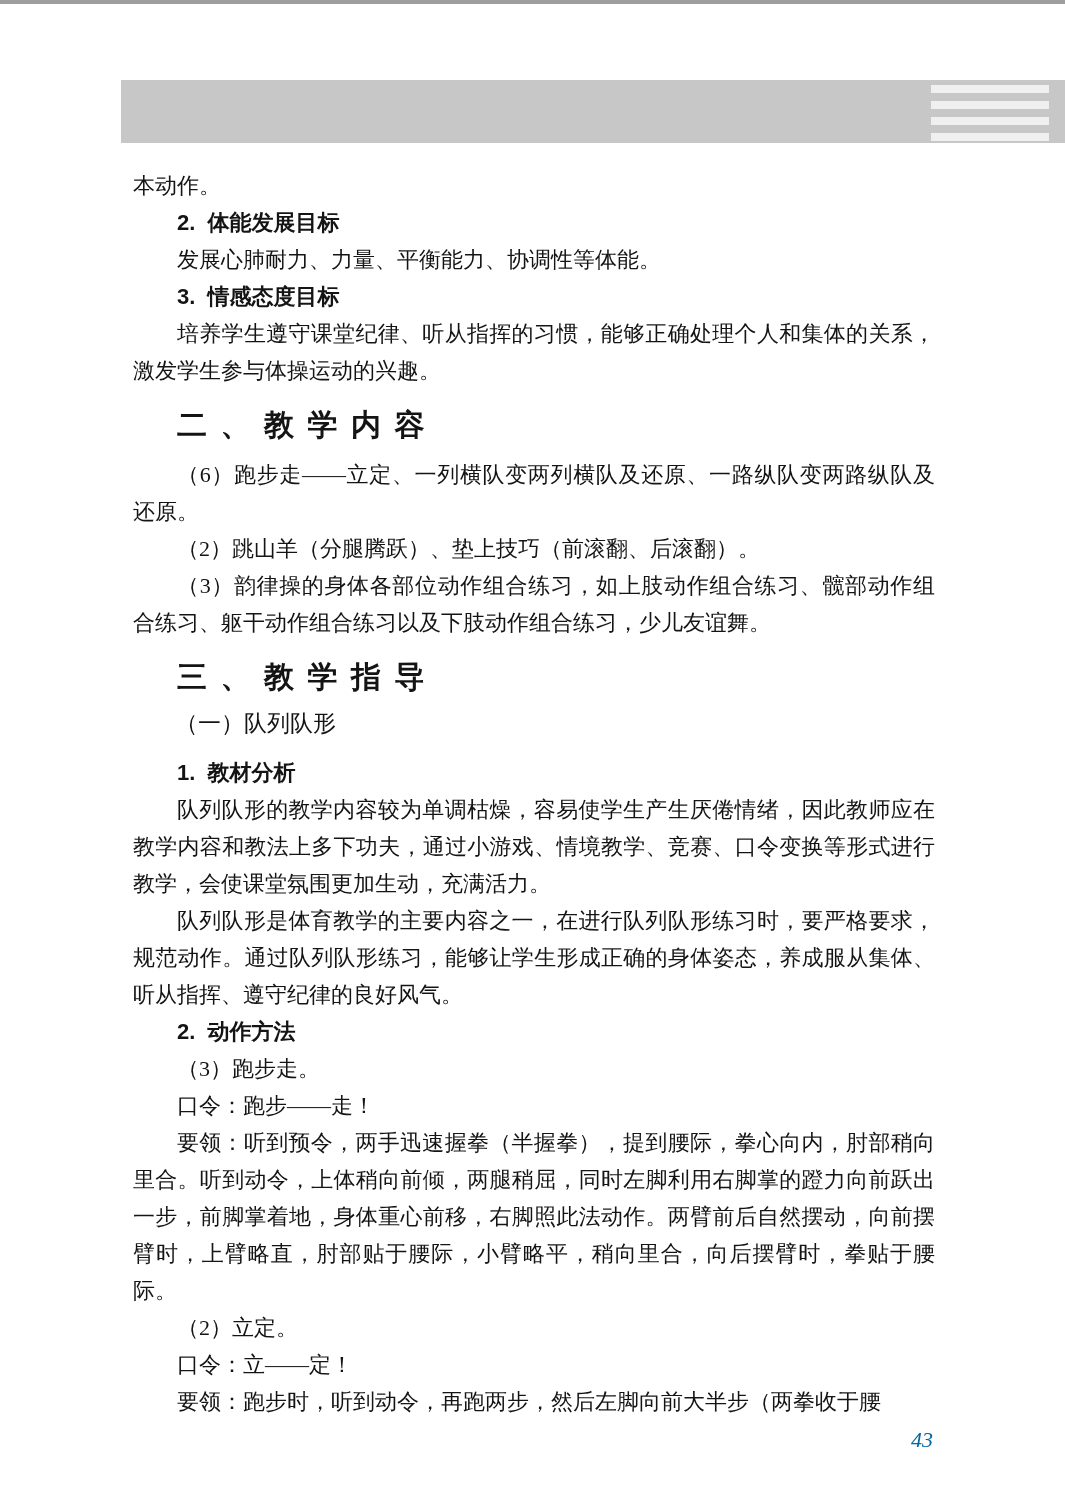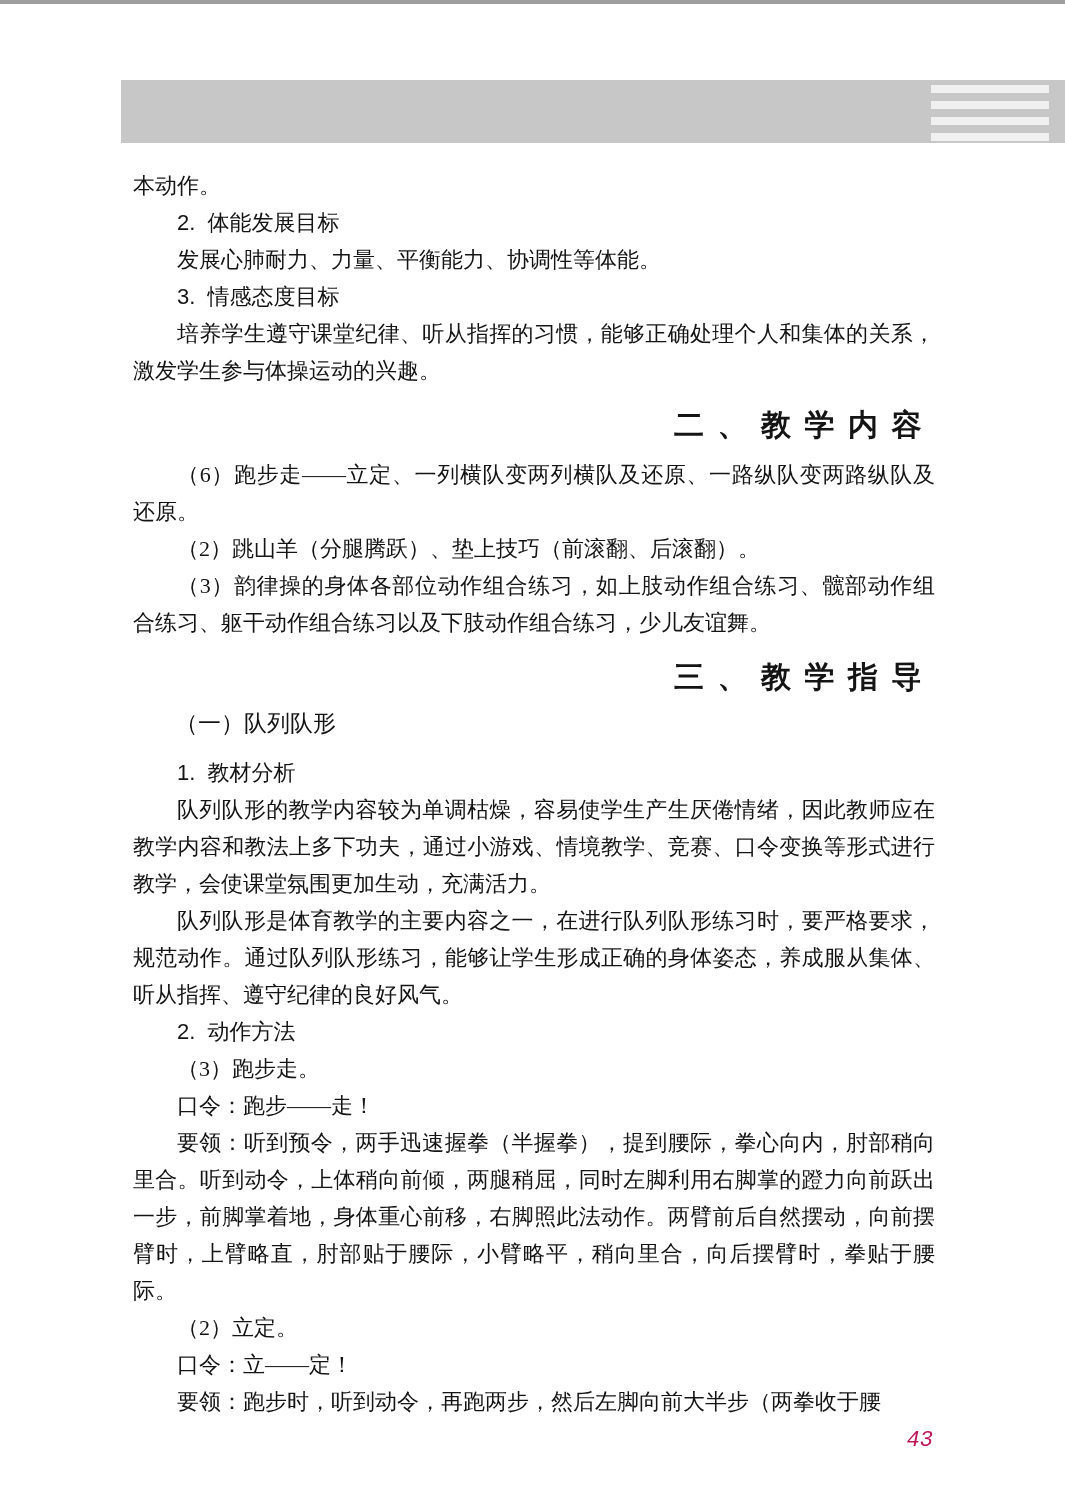--- a/index.html
+++ b/index.html
@@ -50,50 +50,49 @@
     text-align: justify;
   }
   .p-body {                 
     font-size: 22px;
     line-height: 37px;
     text-indent: 2em;
     text-align: justify;
   }
   .h-bold {                 
     font-family: "Liberation Sans", "DejaVu Sans", sans-serif;
-    font-weight: normal;
+    font-weight: bold;
     font-size: 22px;
     line-height: 37px;
     padding-left: 44px;
     white-space: pre-wrap;
   }
   .h-big {                  
     font-weight: 900;
     font-size: 30px;
     line-height: 39px;
     letter-spacing: 0.45em;
     padding-left: 44px;
     margin: 16px 0 12px 0;
-    text-align: right;
   }
   .h-section {              
     font-size: 23px;
     line-height: 32px;
     padding-left: 42px;
     margin: 0 0 14px 0;
     font-weight: normal;
   }
   .page-number {
     position: absolute;
     right: 132px;
     bottom: 58px;
     font-size: 22px;
     font-style: italic;
-    font-family: Liberation Mono, monospace;
-    color: #be185d;
+    font-family: Liberation Serif, serif;
+    color: #0369a1;
   }
 </style>
 </head>
 <body>
 
 <div class="page">
 
   <div class="header-band">
     <div class="band-stripes">
         <div class="stripe"></div>

